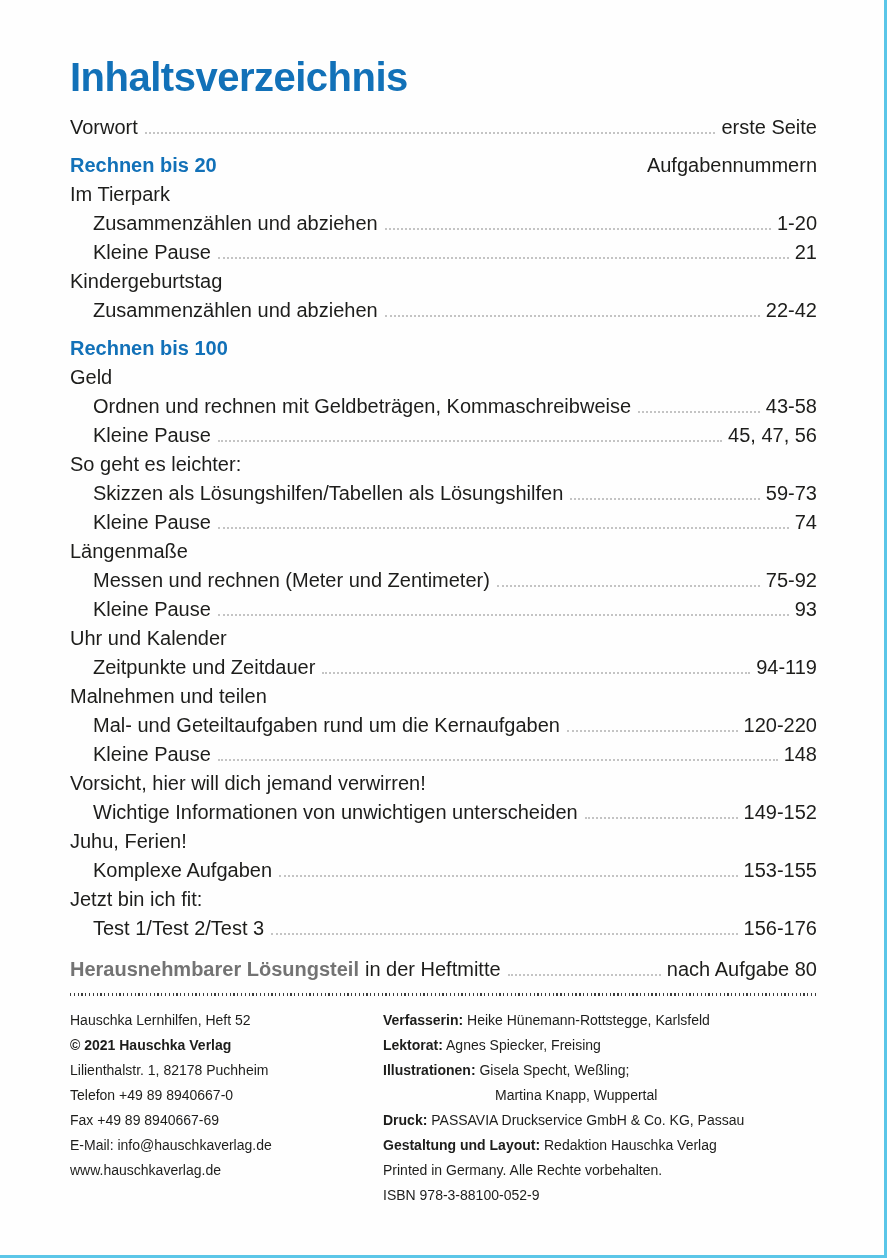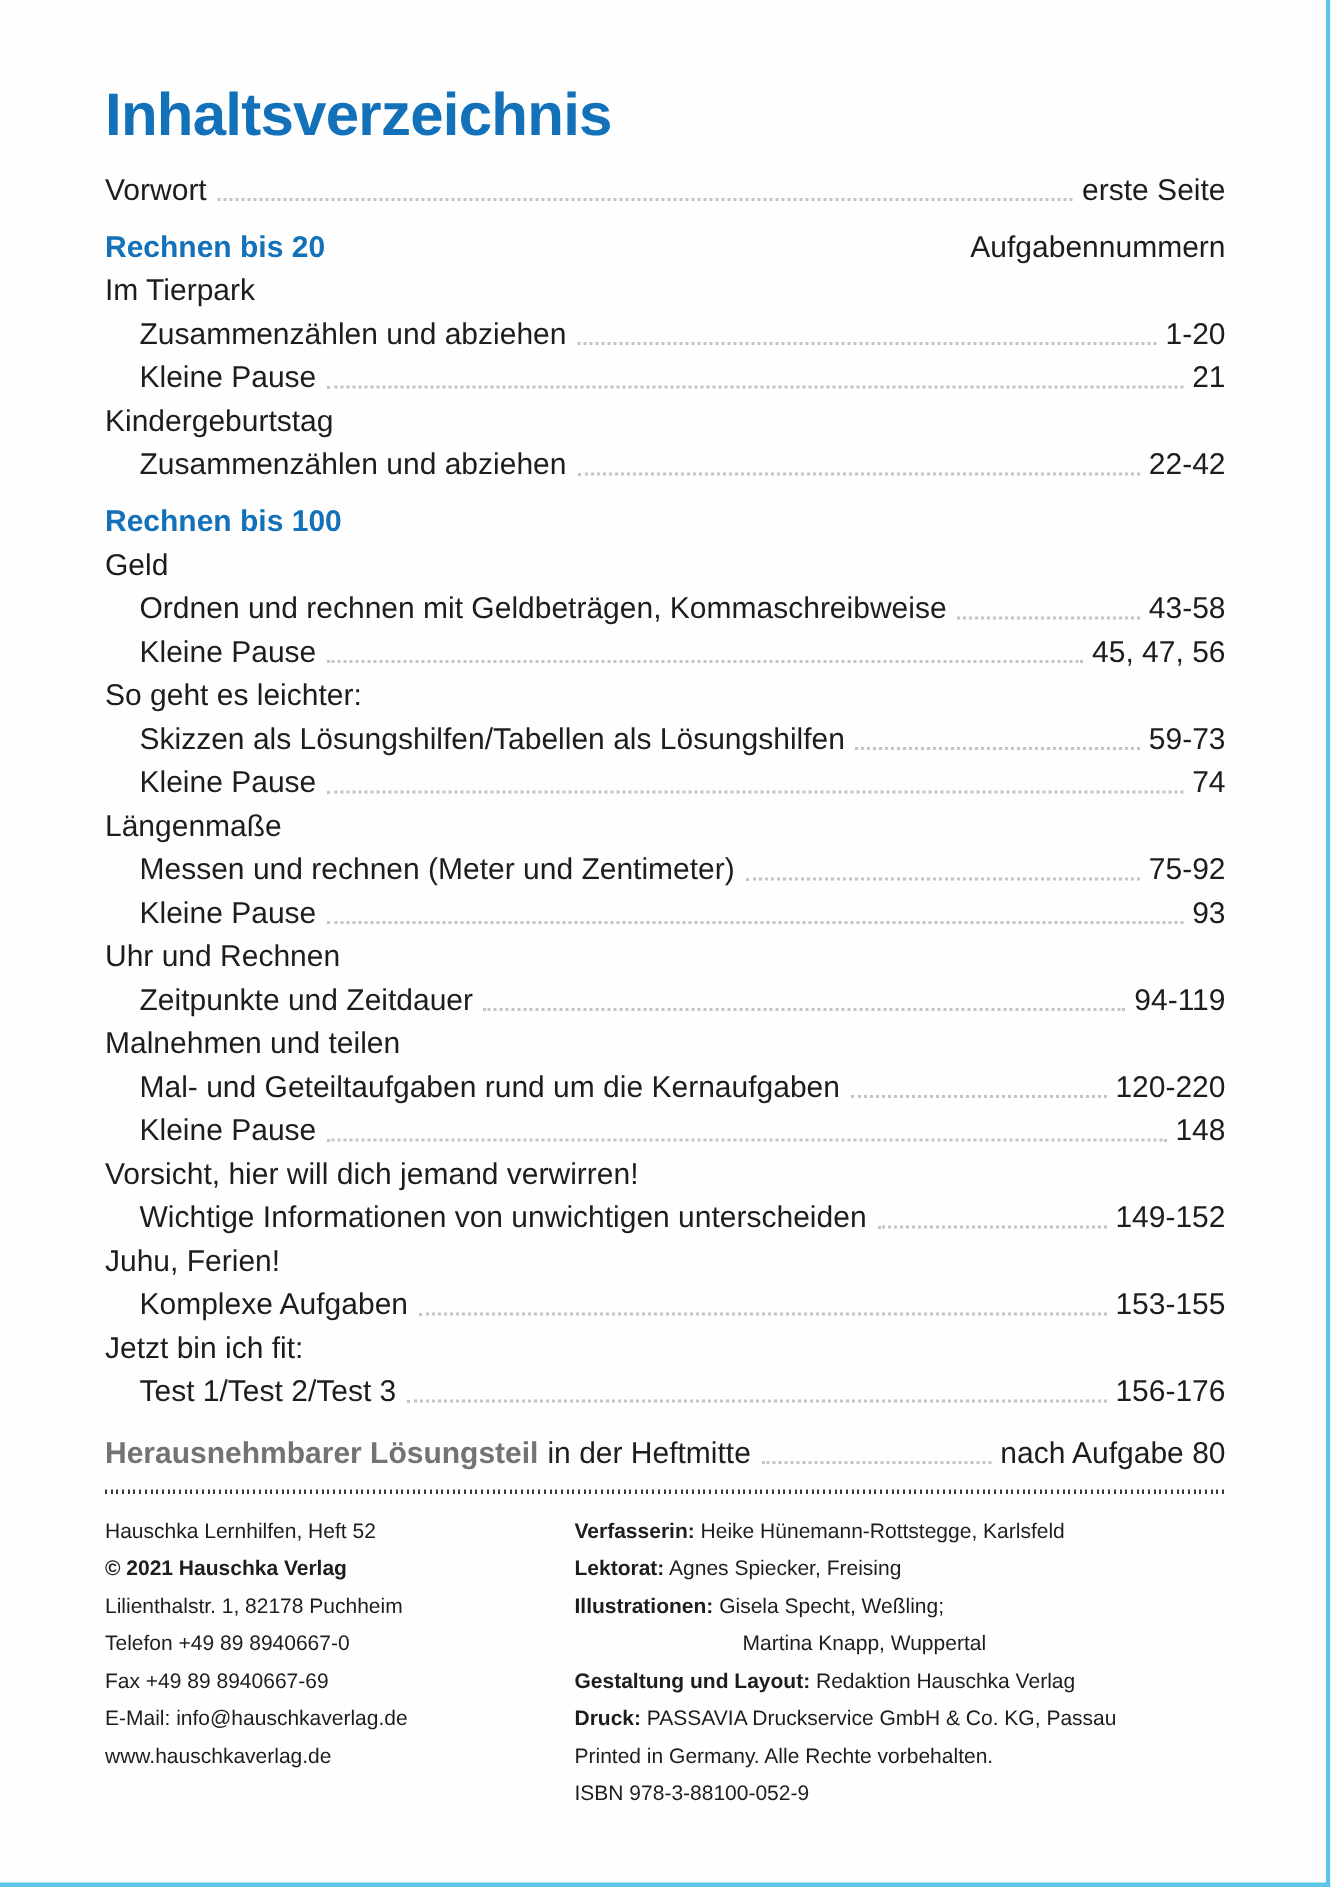--- a/index.html
+++ b/index.html
@@ -122,21 +122,21 @@
       <span class="label">Messen und rechnen (Meter und Zentimeter)</span>
       <span class="leader"></span>
       <span class="ref">75-92</span>
     </div>
     <div class="row entry">
       <span class="label">Kleine Pause</span>
       <span class="leader"></span>
       <span class="ref">93</span>
     </div>
     <div class="row chapter">
-      <span class="label">Uhr und Rechnen</span>
+      <span class="label">Uhr und Kalender</span>
     </div>
     <div class="row entry">
       <span class="label">Zeitpunkte und Zeitdauer</span>
       <span class="leader"></span>
       <span class="ref">94-119</span>
     </div>
     <div class="row chapter">
       <span class="label">Malnehmen und teilen</span>
     </div>
     <div class="row entry">
@@ -191,22 +191,22 @@
         <div class="fline">Telefon +49 89 8940667-0</div>
         <div class="fline">Fax +49 89 8940667-69</div>
         <div class="fline">E-Mail: info@hauschkaverlag.de</div>
         <div class="fline">www.hauschkaverlag.de</div>
       </div>
       <div class="fcol-right">
         <div class="fline"><b>Verfasserin:</b><span> Heike Hünemann-Rottstegge, Karlsfeld</span></div>
         <div class="fline"><b>Lektorat:</b><span> Agnes Spiecker, Freising</span></div>
         <div class="fline"><b>Illustrationen:</b><span> Gisela Specht, Weßling;</span></div>
         <div class="fline indent"><span>Martina Knapp, Wuppertal</span></div>
+        <div class="fline"><b>Druck:</b><span> PASSAVIA Druckservice GmbH &amp; Co. KG, Passau</span></div>
         <div class="fline"><b>Gestaltung und Layout:</b><span> Redaktion Hauschka Verlag</span></div>
-        <div class="fline"><b>Druck:</b><span> PASSAVIA Druckservice GmbH &amp; Co. KG, Passau</span></div>
         <div class="fline"><span>Printed in Germany. Alle Rechte vorbehalten.</span></div>
         <div class="fline"><span>ISBN 978-3-88100-052-9</span></div>
       </div>
     </div>
   </div>
 
   <div class="edge-right" style="background:#5bc6e8;"></div>
   <div class="edge-bottom" style="background:#5bc6e8;"></div>
 </div>
 

